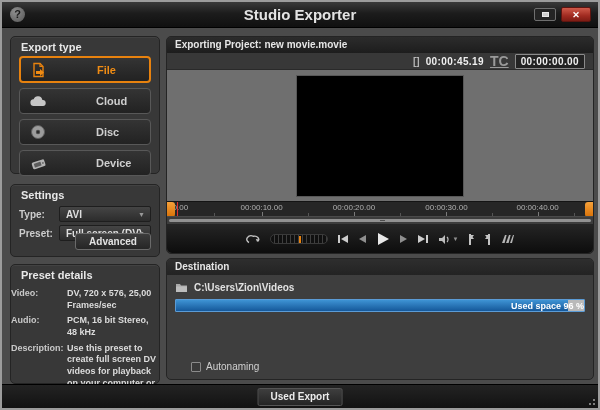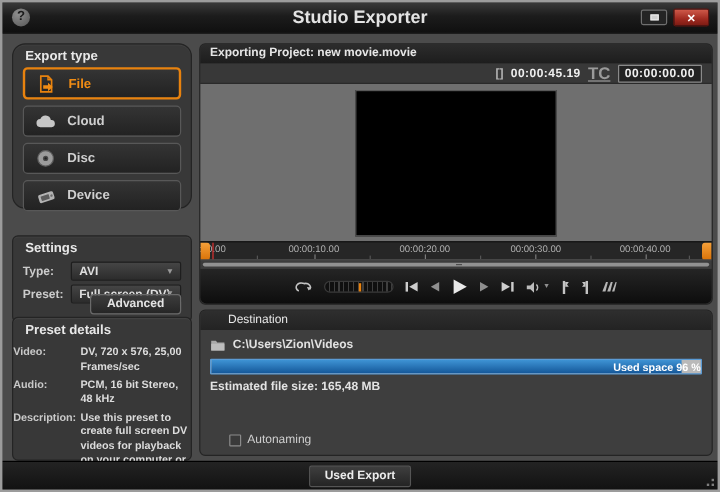--- a/index.html
+++ b/index.html
@@ -45,33 +45,33 @@
   
   .panel {
     position:absolute; background:#383838; border:1px solid #242424; border-radius:5px;
     box-shadow:inset 0 1px 0 rgba(255,255,255,.05);
   }
   .panel-header {
     padding:4px 10px 3px; font-size:11px; font-weight:bold; color:#e8e8e8;
   }
 
   
-  #panel-export { left:8px; top:34px; width:150px; height:138px;border-radius:11px; }
+  #panel-export { left:8px; top:34px; width:150px; height:138px; }
   .etype-btn {
     display:flex; align-items:center; height:26px; margin:0 8px 5px;
     background:linear-gradient(#343434,#222); border:1px solid #585858; border-radius:4px;
     cursor:pointer;
   }
   .etype-btn .ic { width:36px; display:flex; justify-content:center; }
-  .etype-btn .lbl { font-size:11px; font-weight:bold; color:#cfcfcf; }
+  .etype-btn .lbl { font-size:11px; font-weight:bold; color:#cfcfcf;margin-left:40px; }
   .etype-btn.selected { border:2px solid #e8820e; height:27px; }
   .etype-btn.selected .lbl { color:#f08c14; }
 
   
-  #panel-settings { left:8px; top:194px; width:150px; height:73px; }
+  #panel-settings { left:8px; top:182px; width:150px; height:73px; }
   .set-row { display:flex; align-items:center; margin:2px 8px 3px; }
   .set-row .lab { width:40px; font-size:10px; color:#cccccc; font-weight:bold; }
   .select {
     flex:1; position:relative; height:16px; background:linear-gradient(#454545,#2c2c2c);
     border:1px solid #1e1e1e; border-radius:2px; cursor:pointer;
   }
   .select .val {
     position:absolute; left:6px; top:0; line-height:15px; font-size:10px; color:#dedede; font-weight:bold;
     white-space:nowrap;
   }
@@ -130,21 +130,21 @@
     position:relative; width:58px; height:10px; border:1px solid #3a3a3a; border-radius:5px;
     background:repeating-linear-gradient(90deg,#101010 0 3px,#3f3f3f 3px 4px); overflow:hidden; cursor:ew-resize;
   }
   .jog .cpos { position:absolute; left:50%; top:1px; width:2px; height:8px; background:#e8820e; }
   .vol-wrap { display:flex; align-items:center; gap:2px; cursor:pointer; }
   .vol-wrap .arr { font-size:6px; color:#8f8f8f; }
 
   
   #panel-dest { left:164px; top:256px; width:428px; height:122px; background:#3e3e3e; }
   .dest-header { height:16px; background:linear-gradient(#2e2e2e,#232323); border-radius:4px 4px 0 0;
-    font-size:10px; font-weight:normal; color:#e6e6e6; padding:2px 23px 0; }
+    font-size:10px; font-weight:bold; color:#e6e6e6; padding:2px 8px 0; }
   .folder-row { display:flex; align-items:center; gap:6px; margin:7px 8px 0; cursor:pointer; }
   .folder-row .path { font-size:10px; font-weight:bold; color:#e2e2e2; }
   .space-bar {
     position:relative; margin:6px 8px 0; height:13px; background:#b9b9b9;
     border:1px solid #5b9bd5; border-radius:1px; overflow:hidden;
   }
   .space-fill { position:absolute; left:0; top:0; bottom:0; background:linear-gradient(#3e93d4,#15589a); }
   .space-text { position:absolute; left:0; right:0; top:0; text-align:right; font-size:9px; font-weight:bold; color:#fff; line-height:12px; }
   .estimated { margin:5px 8px 0; font-size:10px; font-weight:bold; color:#e3e3e3; }
   .autonaming { position:absolute; left:24px; bottom:7px; display:flex; align-items:center; gap:5px; cursor:pointer;text-align:center; }
@@ -361,21 +361,20 @@
       <svg width="13" height="11" viewBox="0 0 13 11">
           <path d="M1 2h4l1 1.5h6V10H1z" fill="#a9a9a9"></path>
           <path d="M1 4.5h11V10H1z" fill="#bdbdbd"></path>
         </svg>
       <span class="path">C:\Users\Zion\Videos</span>
     </div>
     <div class="space-bar">
       <div class="space-fill" style="width: 96%;"></div>
       <div class="space-text">Used space 96 %</div>
     </div>
-    <div class="estimated">Estimated file size: 165,48 MB</div>
     <div class="autonaming">
       <span class="checkbox"></span>
       <span class="lbl">Autonaming</span>
     </div>
   </div>
 
   <div id="bottombar">
     <div class="start-btn">Used Export</div>
     <div class="resize-grip">
       <i style="right:0;bottom:0"></i>

